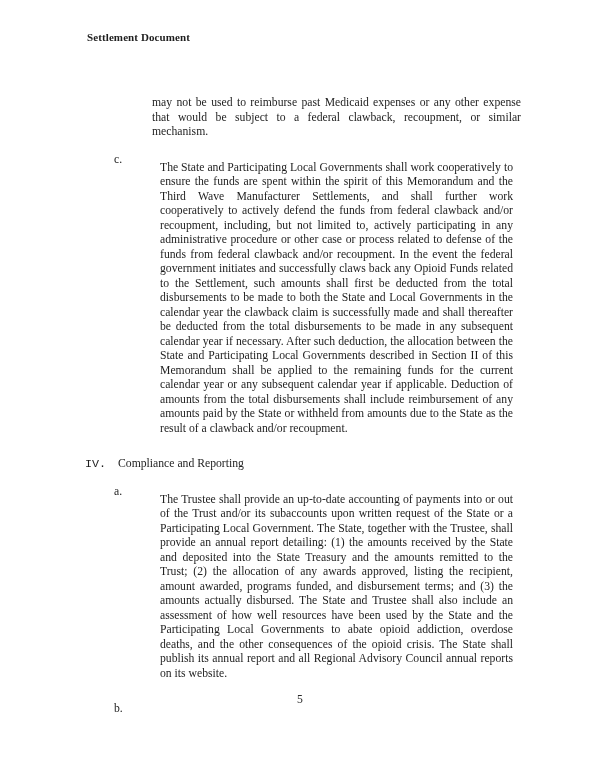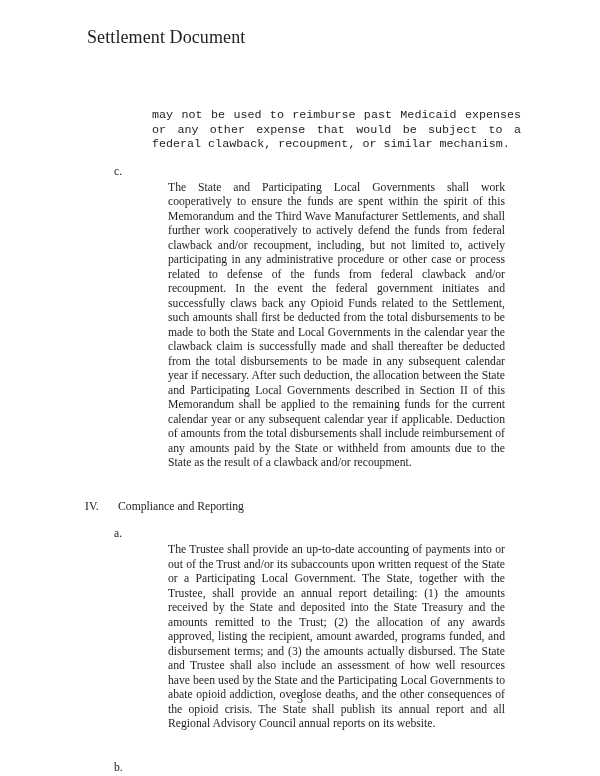--- a/index.html
+++ b/index.html
@@ -13,62 +13,62 @@
     height: 776px;
     background: #ffffff;
     font-family: "Liberation Serif", "DejaVu Serif", serif;
     color: #1e1e1e;
     overflow: hidden;
   }
   .doc-header {
     position: absolute;
     left: 87px;
     top: 30px;
-    font-weight: normal;
-    font-size: 18px;
+    font-weight: bold;
+    font-size: 11px;
     line-height: 15.6px;
     letter-spacing: 0.1px;
     white-space: nowrap;
   }
   .doc-body {
     position: absolute;
     left: 85px;
     top: 96px;
     width: 436px;
     font-size: 11.7px;
     line-height: 14.5px;
   }
   .para-indent {
-    margin: 12px 0 13px 67px;
+    margin: 0 0 13px 67px;
     text-align: justify;
-    font-family: Liberation Mono, monospace;
   }
   .list-item {
     display: flex;
     margin: 0 0 13px 0;
   }
   .li-label {
     flex: none;
     width: 67px;
     padding-left: 29px;
     box-sizing: border-box;
   }
   .li-text {
     flex: 1;
-    margin: 16px;
+    margin: 8px;
     text-align: justify;
     font-family: Liberation Serif, serif;
   }
   .section-heading {
     display: flex;
     margin: 0 0 13px 0;
   }
   .sec-label {
     flex: none;
     width: 33px;
+    font-family: Liberation Mono, monospace;
   }
   .page-number {
     position: absolute;
     left: 0;
     right: 0;
     top: 693px;
     text-align: center;
     font-size: 11.7px;
     color: #2a2a2a;
   }

